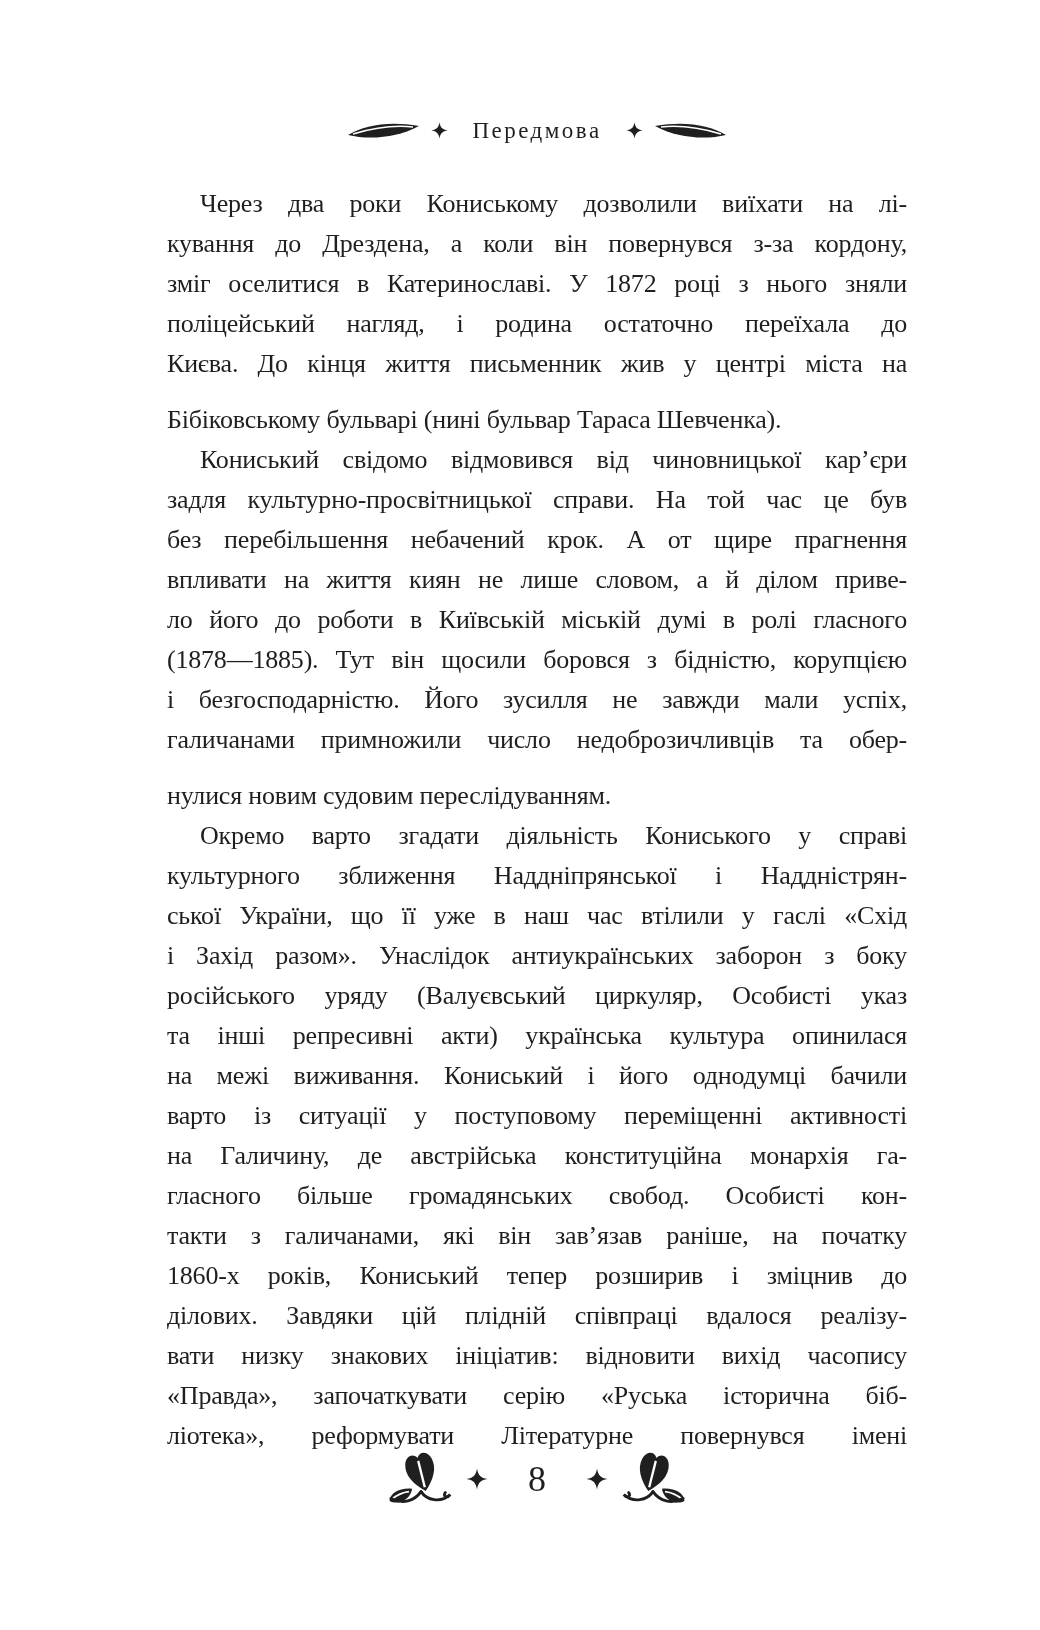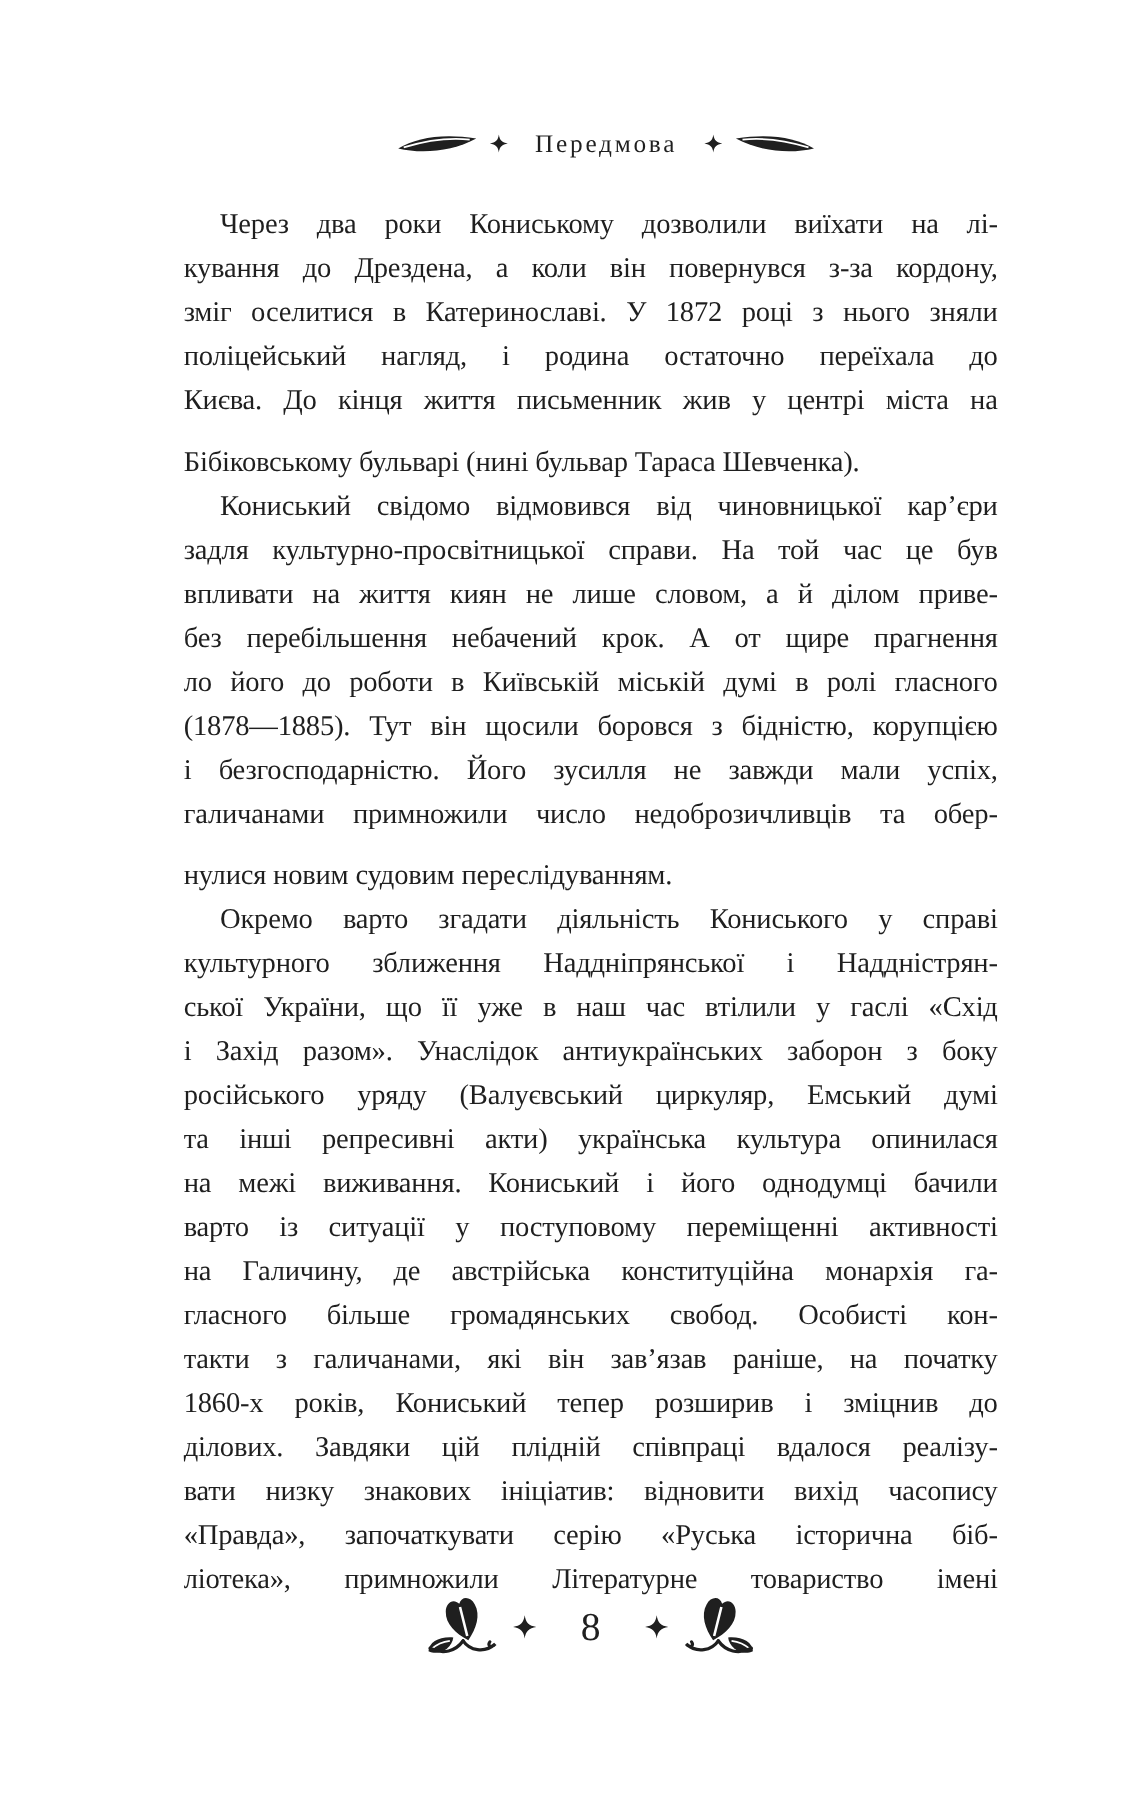--- a/index.html
+++ b/index.html
@@ -8,21 +8,21 @@
     width:1040px; height:1630px;
     margin:0 auto;
     background:#ffffff;
     color:#1f1f1f;
     font-family:"Liberation Serif", serif;
     overflow:hidden;
   }
 
   
   .chapter-header {
-    position:absolute; top:118px; left:181px; width:740px;
+    position:absolute; top:118px; left:167px; width:740px;
     display:flex; align-items:center; justify-content:center;
     gap:10px;
   }
   .chapter-title {
     font-size:23px; letter-spacing:2.5px; white-space:nowrap;
     margin:0 14px; line-height:1;
   }
   .leaf-svg { width:74px; height:24px; display:block; }
   .flip { transform:scaleX(-1); }
   .star-svg { width:17px; height:17px; display:block; }
@@ -83,46 +83,46 @@
       <div class="line">кування до Дрездена, а коли він повернувся з-за кордону,</div>
       <div class="line">зміг оселитися в Катеринославі. У 1872 році з нього зняли</div>
       <div class="line">поліцейський нагляд, і родина остаточно переїхала до</div>
       <div class="line">Києва. До кінця життя письменник жив у центрі міста на</div>
       <div class="line para-last">Бібіковському бульварі (нині бульвар Тараса Шевченка).</div>
     </div>
 
     <div class="para">
       <div class="line first">Кониський свідомо відмовився від чиновницької кар’єри</div>
       <div class="line">задля культурно-просвітницької справи. На той час це був</div>
+      <div class="line">без перебільшення небачений крок. А от щире прагнення</div>
       <div class="line">впливати на життя киян не лише словом, а й ділом приве-</div>
-      <div class="line">без перебільшення небачений крок. А от щире прагнення</div>
       <div class="line">ло його до роботи в Київській міській думі в ролі гласного</div>
       <div class="line">(1878—1885). Тут він щосили боровся з бідністю, корупцією</div>
       <div class="line">і безгосподарністю. Його зусилля не завжди мали успіх,</div>
       <div class="line">галичанами примножили число недоброзичливців та обер-</div>
       <div class="line para-last">нулися новим судовим переслідуванням.</div>
     </div>
 
     <div class="para">
       <div class="line first">Окремо варто згадати діяльність Кониського у справі</div>
       <div class="line">культурного зближення Наддніпрянської і Наддністрян-</div>
       <div class="line">ської України, що її уже в наш час втілили у гаслі «Схід</div>
       <div class="line">і Захід разом». Унаслідок антиукраїнських заборон з боку</div>
-      <div class="line">російського уряду (Валуєвський циркуляр, Емський думі</div>
+      <div class="line">російського уряду (Валуєвський циркуляр, Особисті указ</div>
       <div class="line">та інші репресивні акти) українська культура опинилася</div>
       <div class="line">на межі виживання. Кониський і його однодумці бачили</div>
       <div class="line">варто із ситуації у поступовому переміщенні активності</div>
       <div class="line">на Галичину, де австрійська конституційна монархія га-</div>
       <div class="line">гласного більше громадянських свобод. Особисті кон-</div>
       <div class="line">такти з галичанами, які він зав’язав раніше, на початку</div>
       <div class="line">1860-х років, Кониський тепер розширив і зміцнив до</div>
       <div class="line">ділових. Завдяки цій плідній співпраці вдалося реалізу-</div>
       <div class="line">вати низку знакових ініціатив: відновити вихід часопису</div>
       <div class="line">«Правда», започаткувати серію «Руська історична біб-</div>
-      <div class="line">ліотека», примножили Літературне товариство імені</div>
+      <div class="line">ліотека», реформувати Літературне повернувся імені</div>
     </div>
 
   </div>
 
   <div class="page-footer">
     <svg class="branch-svg" viewBox="0 0 70 62">
       <g transform="rotate(-14 34 24)">
         <path d="M34,44 C24,35 17,24 20,13 C22,5 30,2 34,9 C38,2 46,5 48,13 C51,24 44,35 34,44 Z" fill="#1f1f1f"></path>
         <path d="M34,12 L34,40" stroke="#ffffff" stroke-width="2.4"></path>
       </g>

